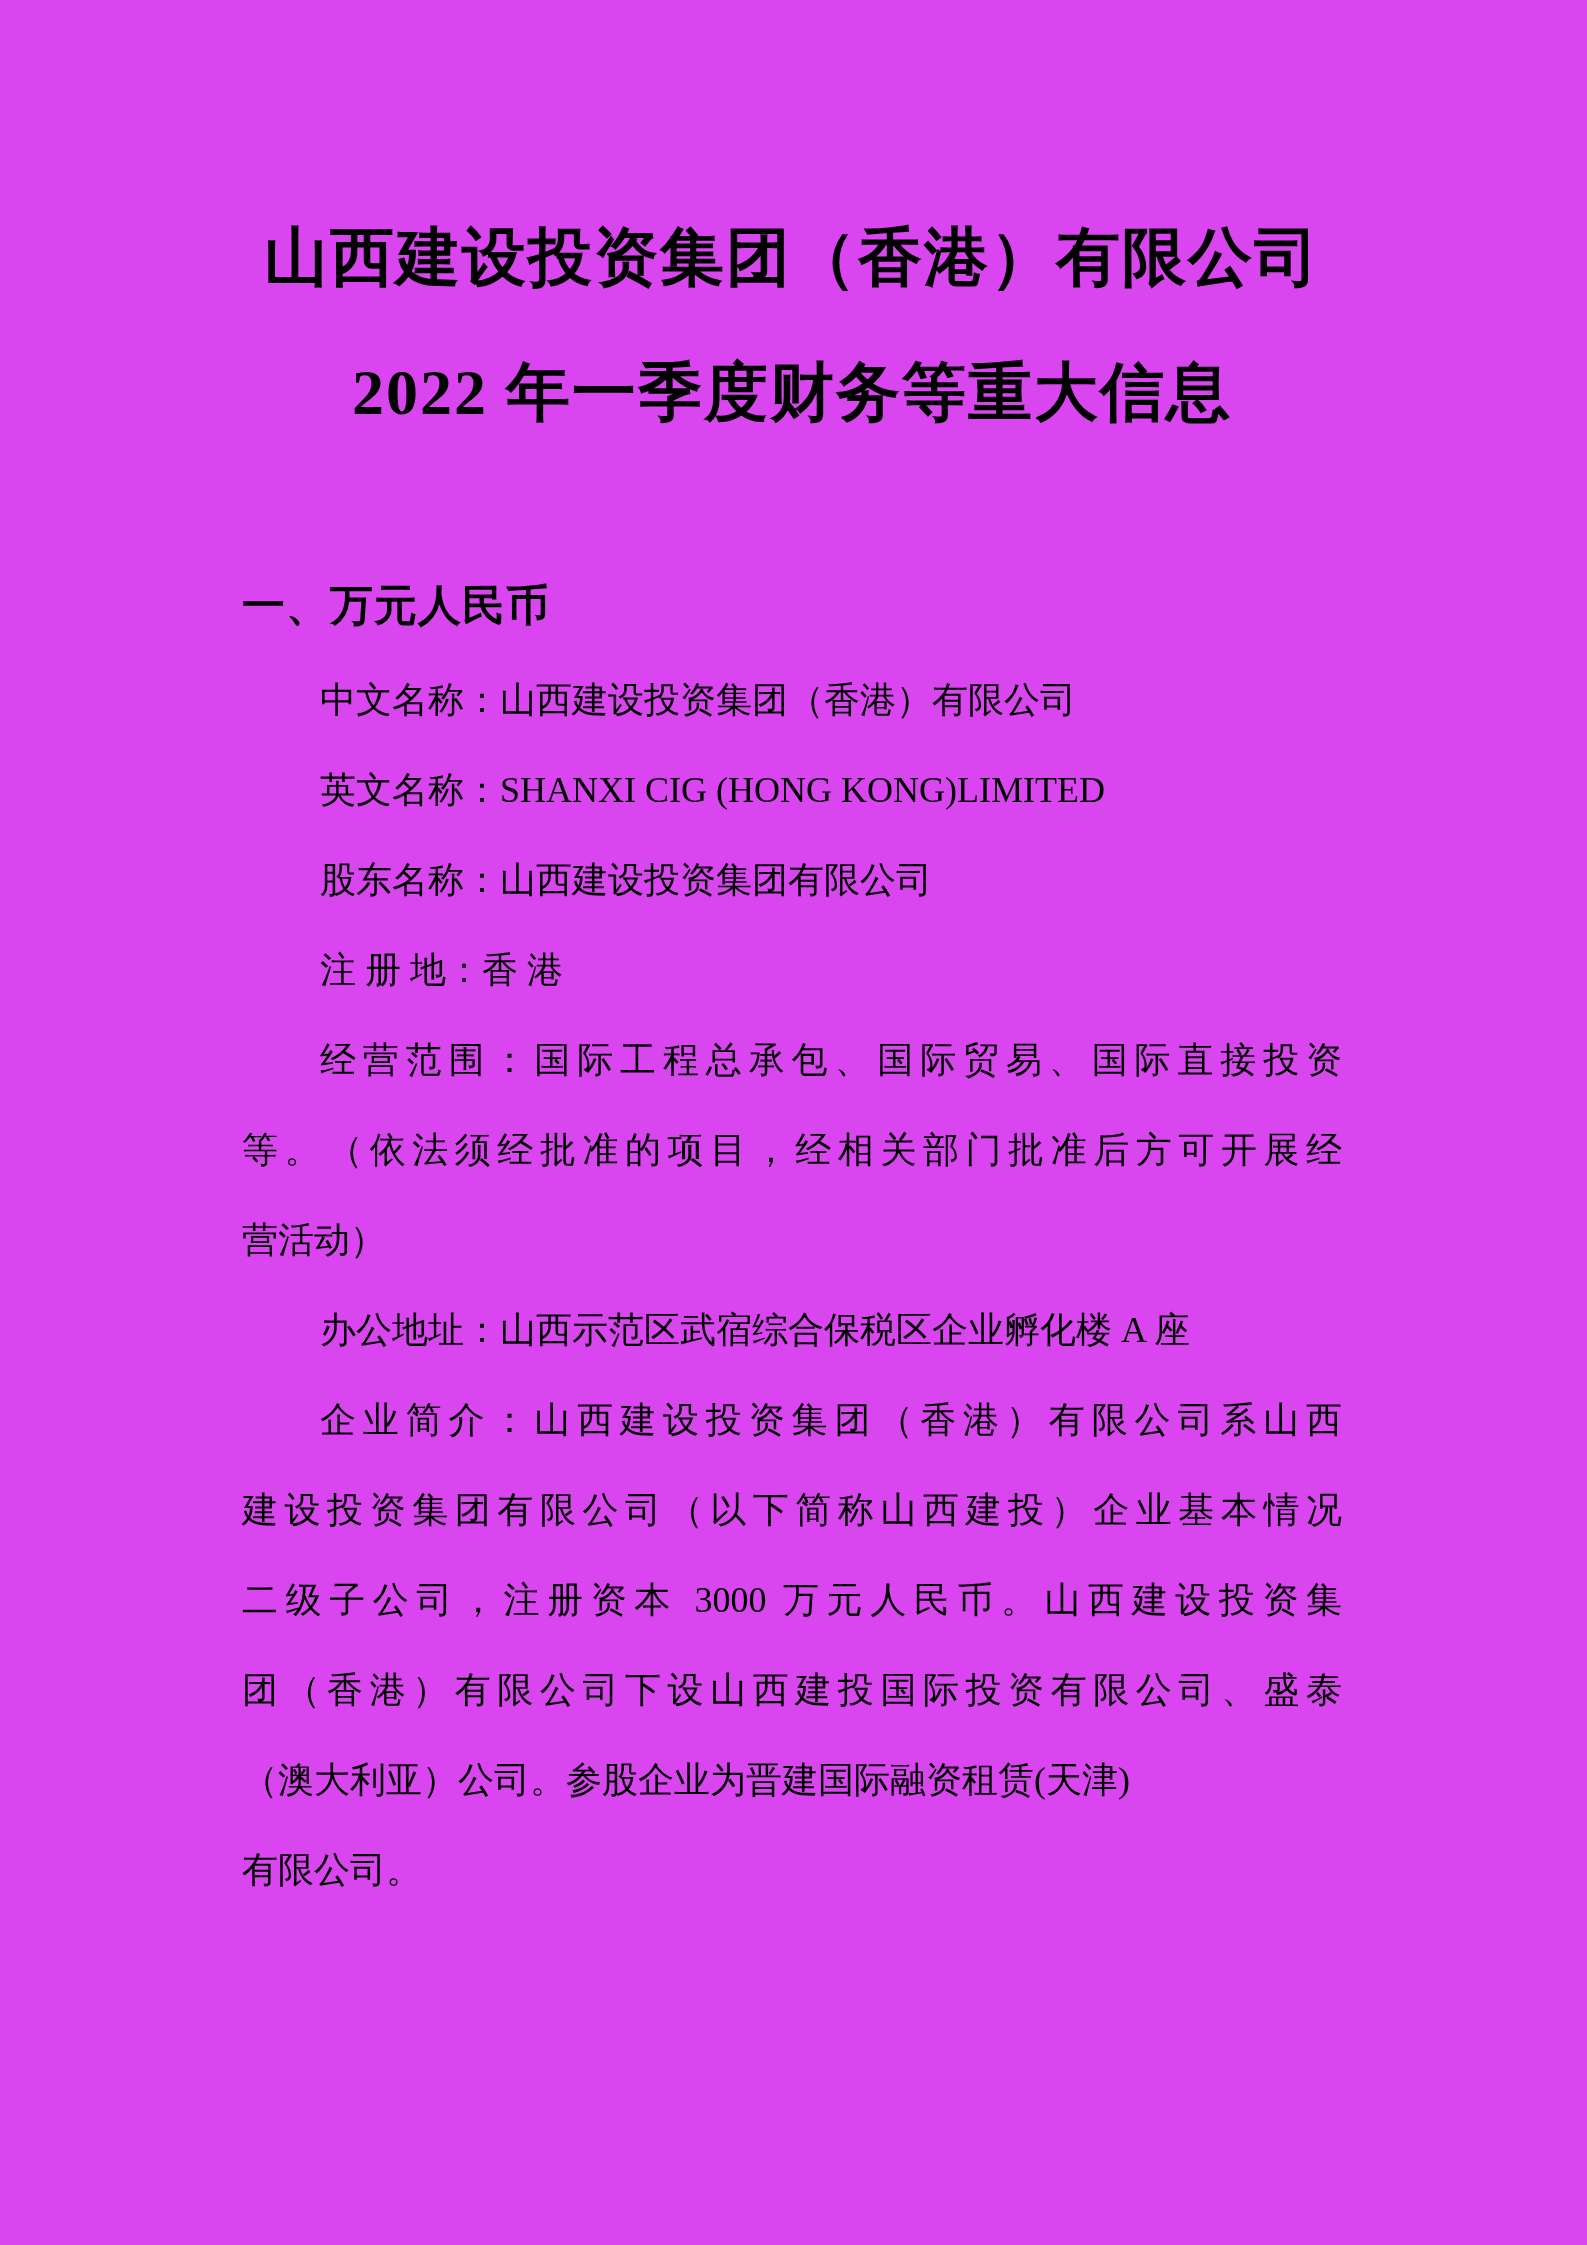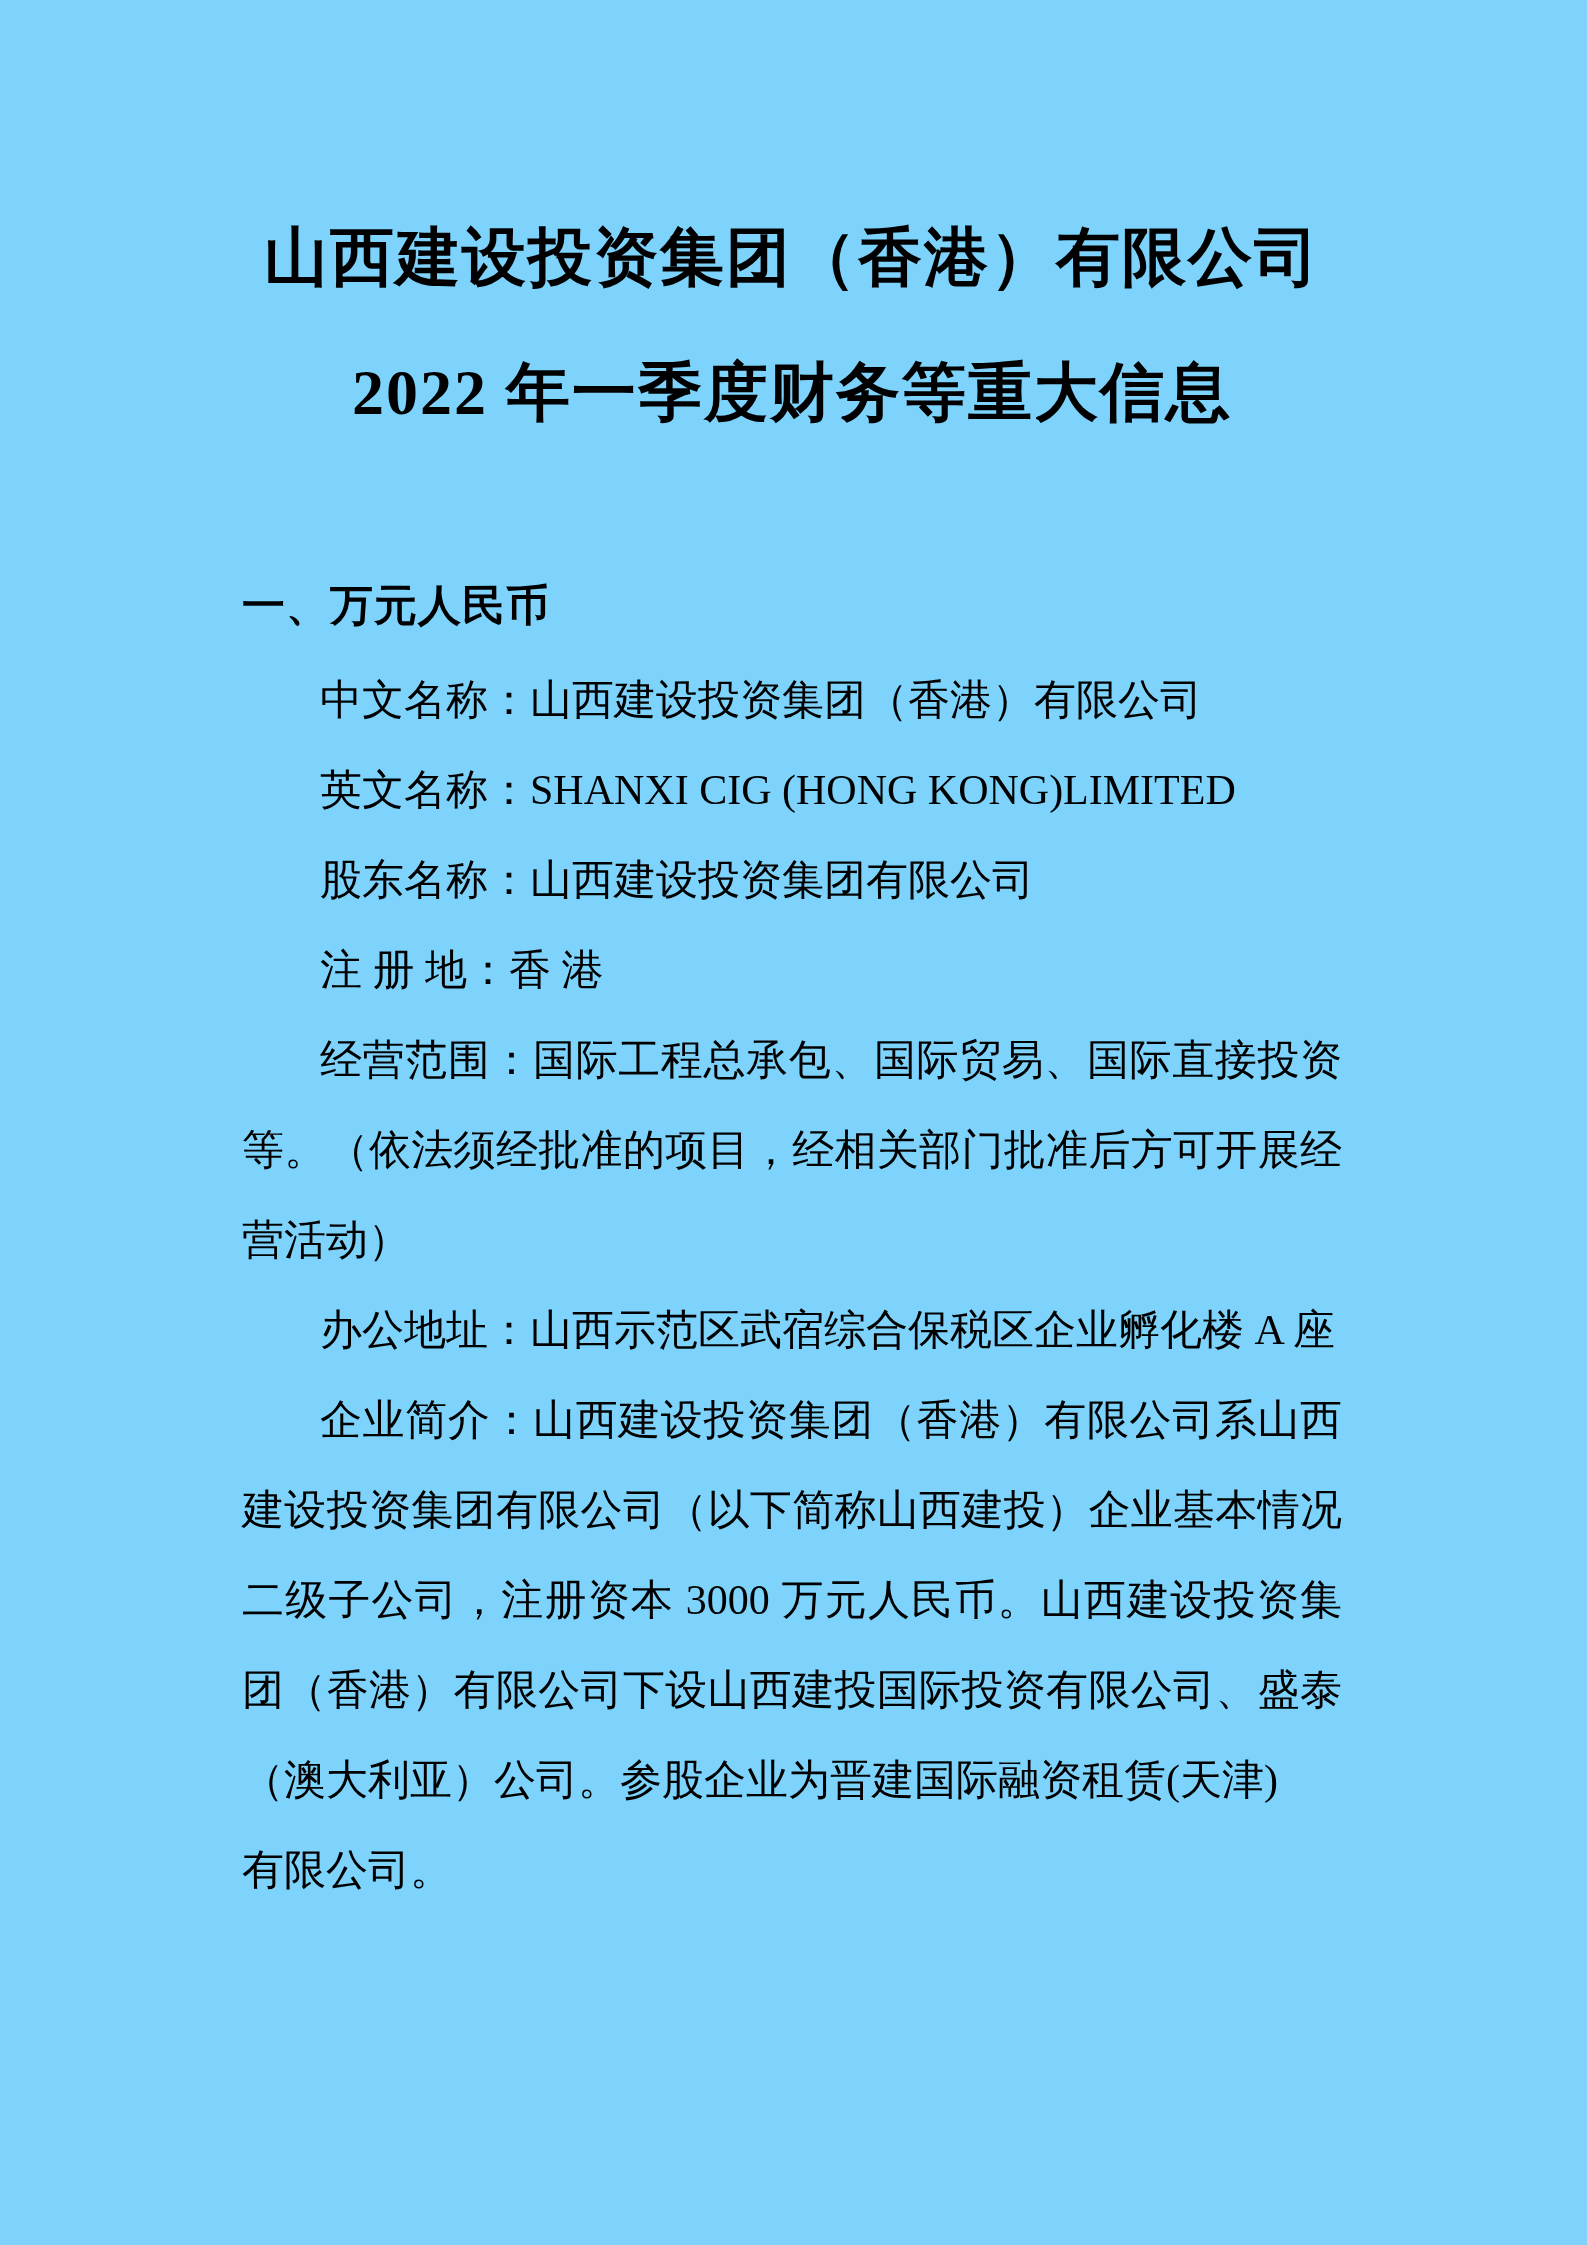--- a/index.html
+++ b/index.html
@@ -6,21 +6,21 @@
   html, body {
     margin: 0;
     padding: 0;
     background: #e8e8e8;
   }
   .page {
     position: relative;
     width: 1587px;
     height: 2245px;
     margin: 0 auto;
-    background: #7dd3fc;
+    background: #d946ef;
     color: #000000;
     overflow: hidden;
   }
   .doc-title {
     margin: 190px 245px 0 242px;
     text-align: center;
     font-family: "Liberation Serif", "DejaVu Serif", serif;
     font-weight: bold;
     font-size: 64px;
     line-height: 135px;
@@ -36,21 +36,21 @@
     font-weight: bold;
     font-size: 43px;
     line-height: 60px;
     letter-spacing: 1px;
     color: #000000;
   }
   .body-text {
     margin: 20px 245px 0 242px;
     width: 1100px;
     font-family: "Liberation Serif", "DejaVu Serif", serif;
-    font-size: 42px;
+    font-size: 36px;
     line-height: 90px;
     color: #000000;
   }
   .body-line {
     width: 1100px;
   }
   .body-line.indent {
     padding-left: 78px;
     width: 1022px;
   }

